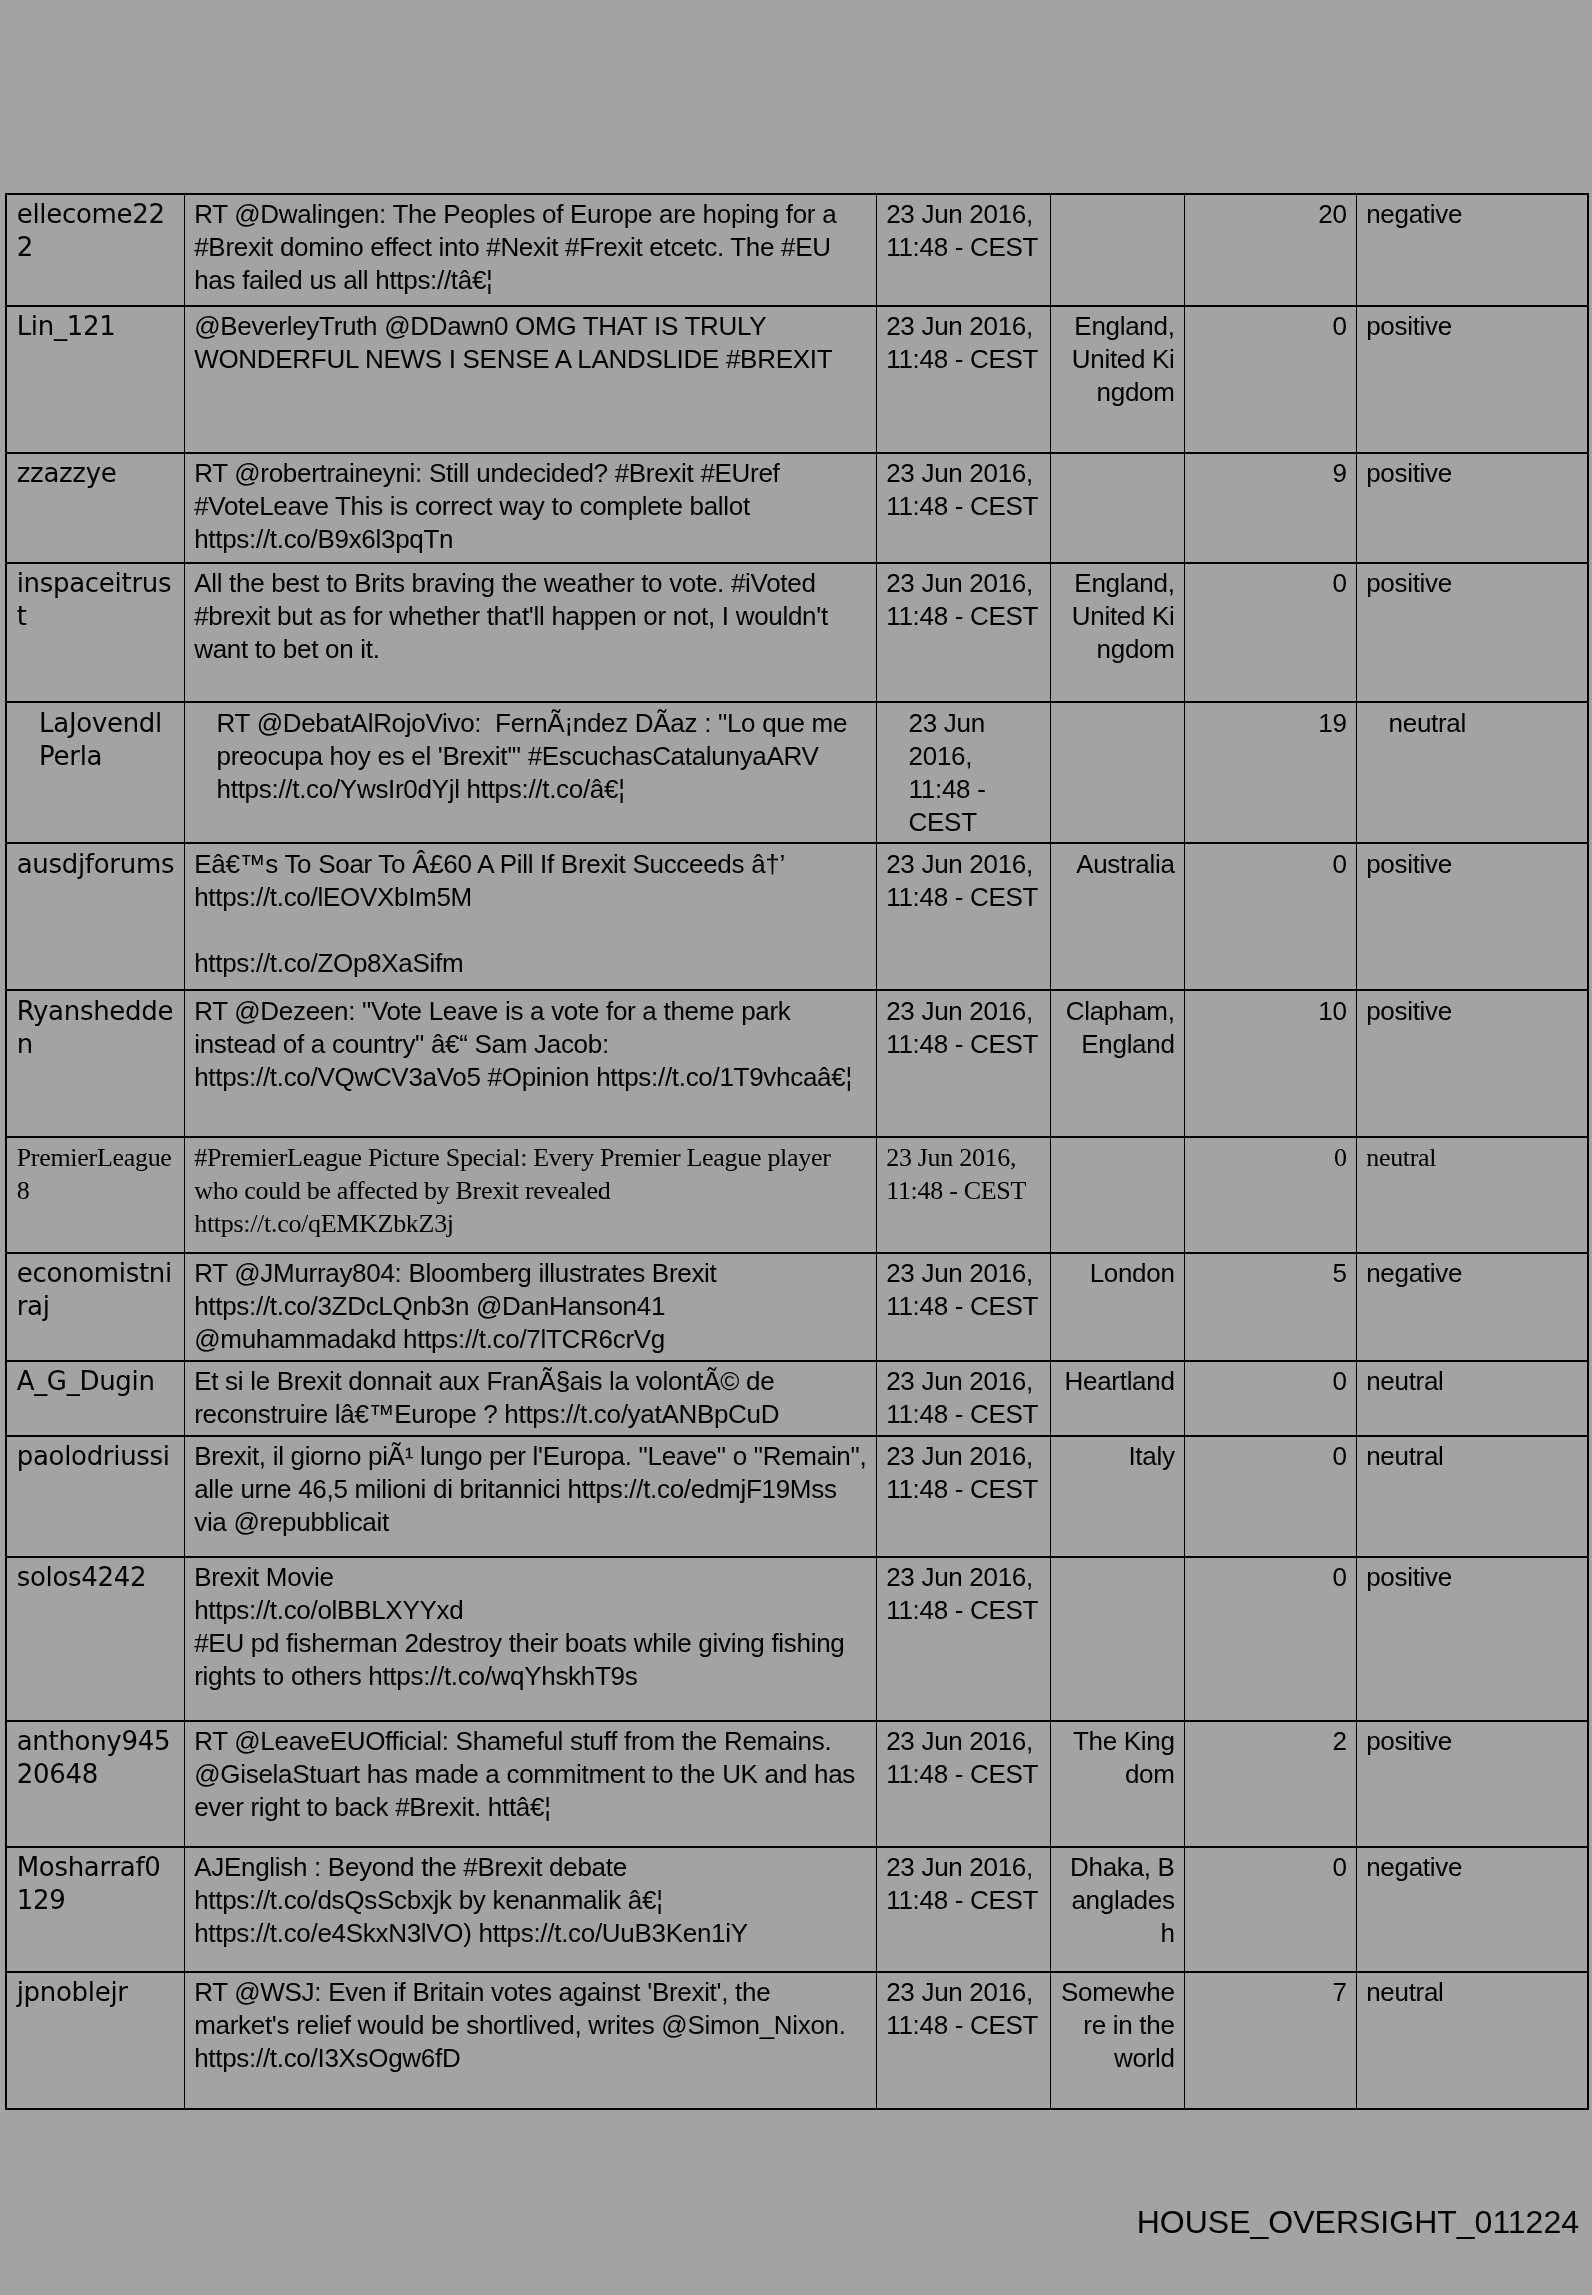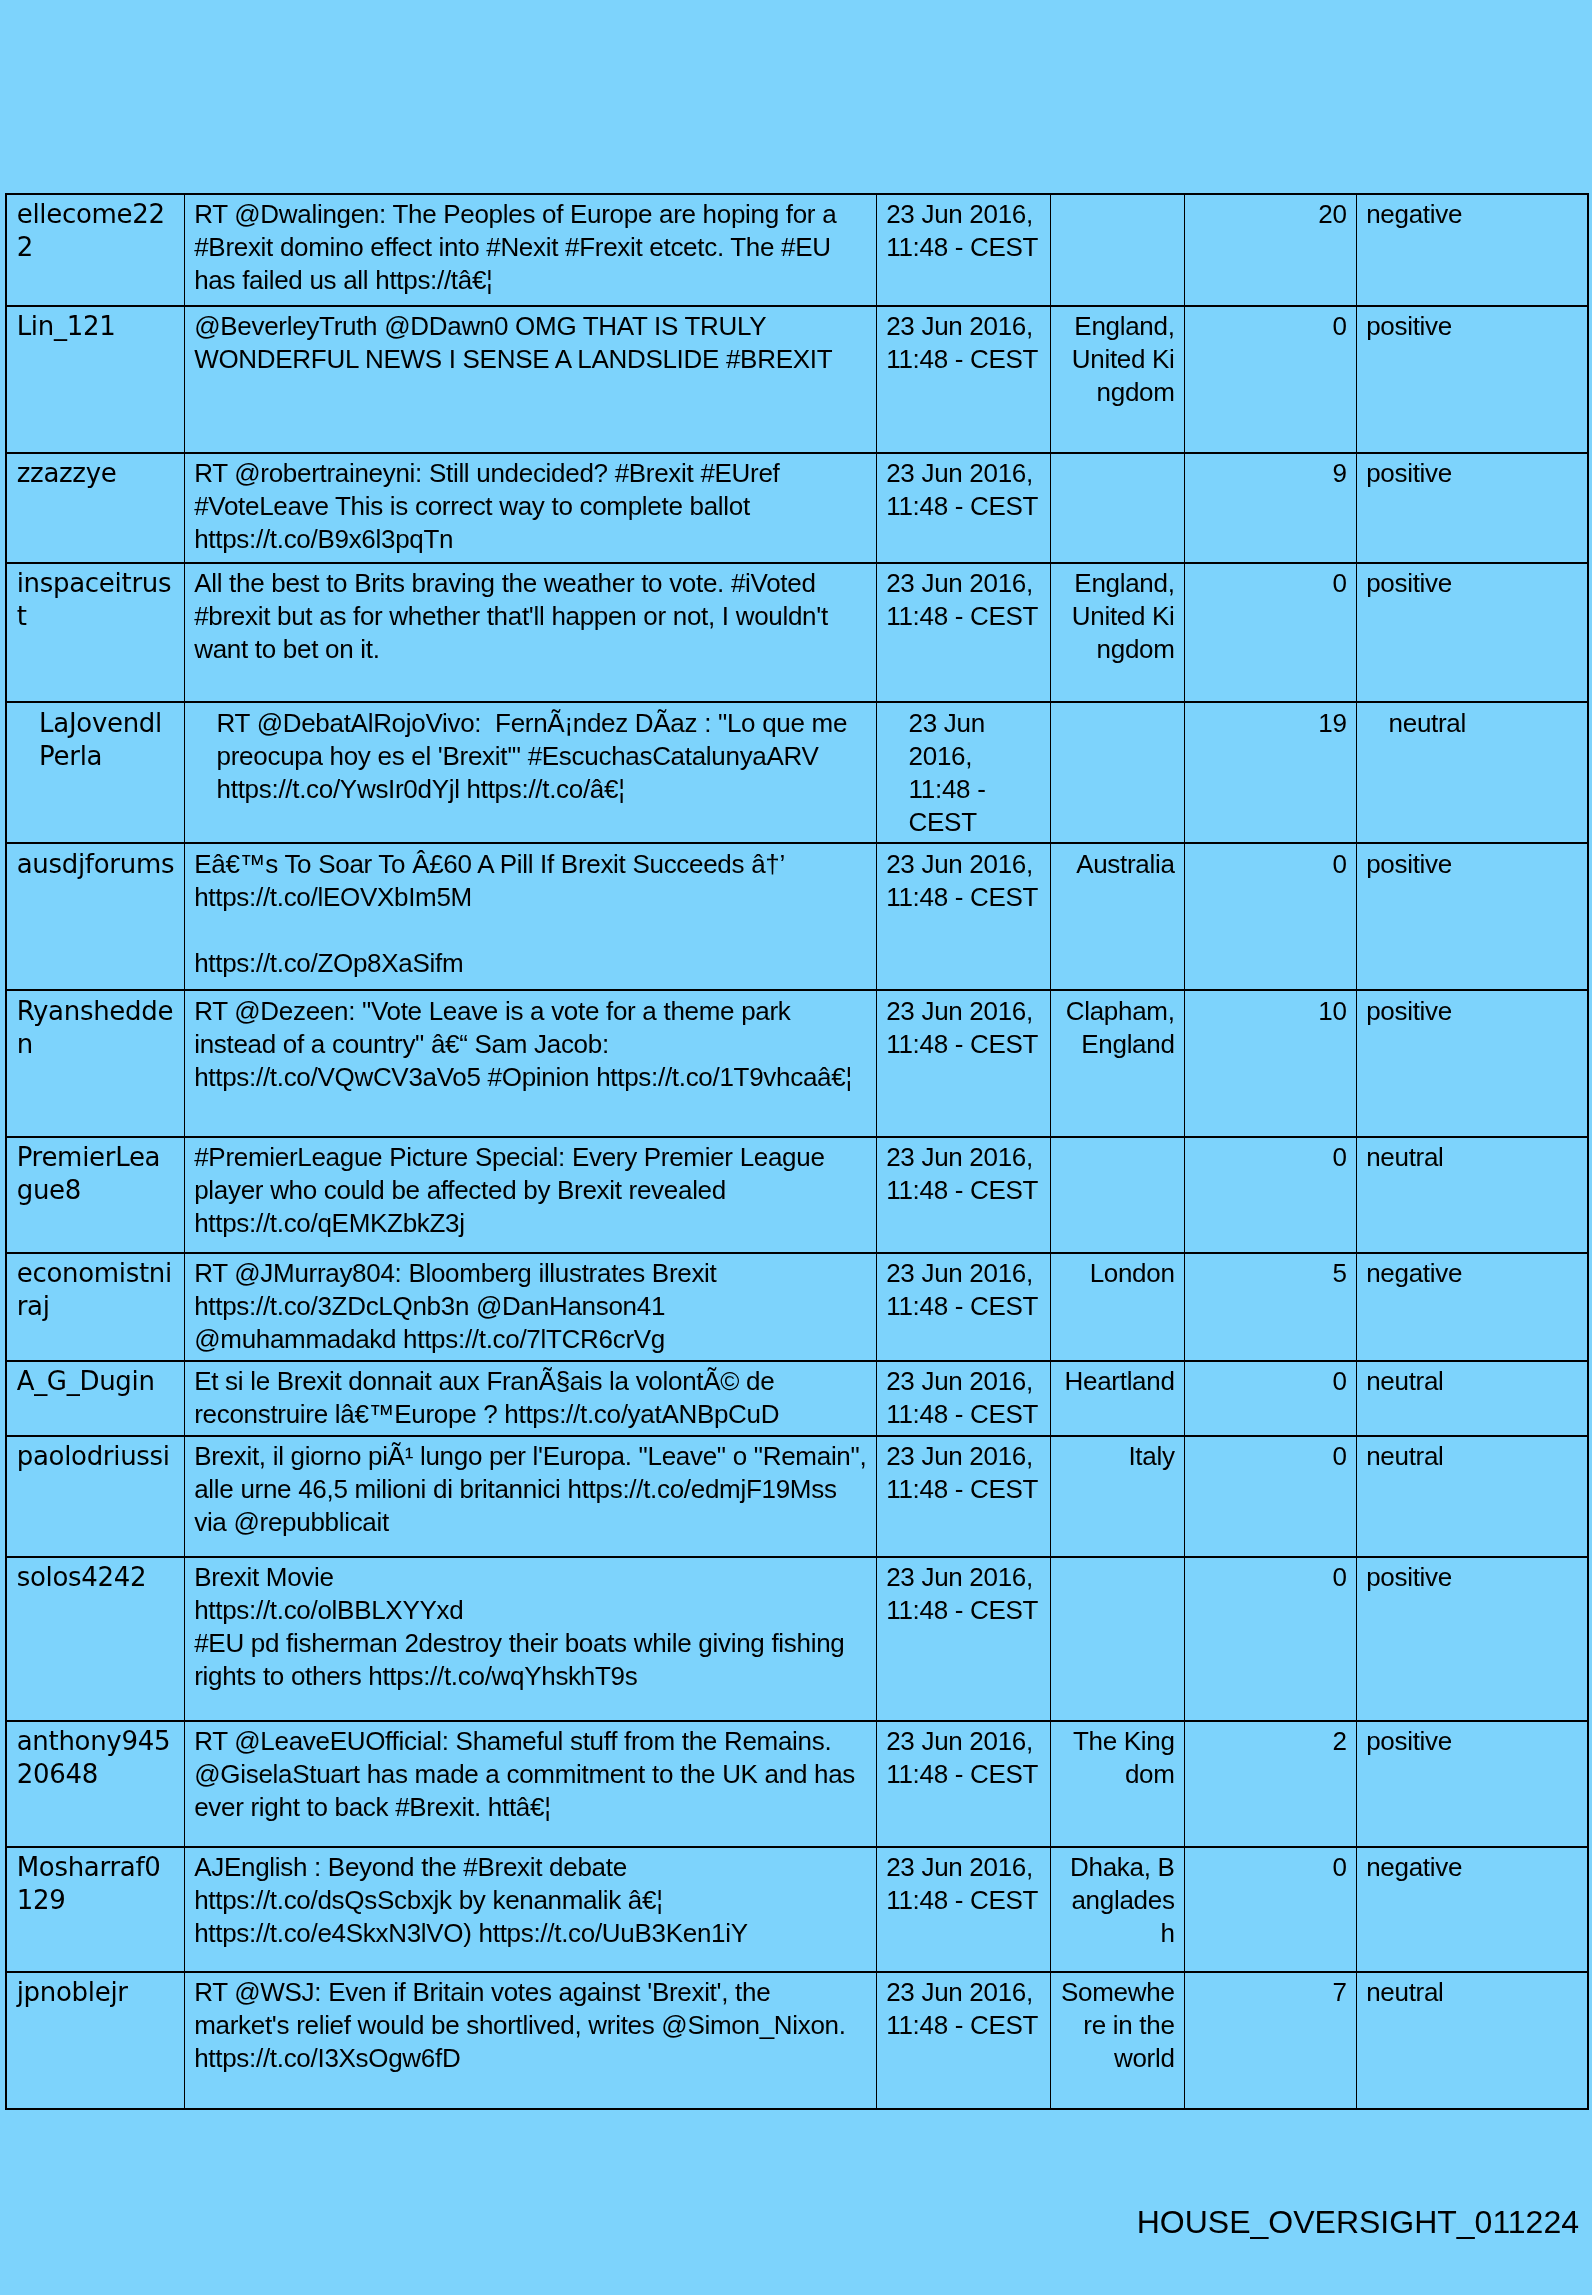--- a/index.html
+++ b/index.html
@@ -1,20 +1,20 @@
 <!DOCTYPE html>
 <html style="font-size:10.3px"><head>
 <meta charset="utf-8">
 <style>
   html, body { margin: 0; padding: 0; background: #ffffff; }
   .page {
     position: relative;
     width: 1592px;
     height: 2295px;
-    background: #7dd3fc;
+    background: #a3a3a3;
     overflow: hidden;
     font-family: "Liberation Sans", sans-serif;
     color: #000000;
   }
   table.tweets {
     position: absolute;
     left: 5.1px;
     top: 193px;
     width: 1582px;
     border-collapse: collapse;
@@ -48,21 +48,21 @@
   td.c-count { text-align: right; padding-right: 11px; }
   td.c-sent  { }
   
   tbody tr:nth-child(1)  td { height: 103px; }
   tbody tr:nth-child(2)  td { height: 138px; }
   tbody tr:nth-child(3)  td { height: 101px; }
   tbody tr:nth-child(4)  td { height: 130px; }
   tbody tr:nth-child(5)  td { height: 107px; padding-left: 32px; }
   tbody tr:nth-child(6)  td { height: 138px; }
   tbody tr:nth-child(7)  td { height: 137px; }
-  tbody tr:nth-child(8)  td { height: 107px; }
+  tbody tr:nth-child(8)  td { height: 107px; font-family: Liberation Serif, serif; }
   tbody tr:nth-child(9)  td { height: 96px; }
   tbody tr:nth-child(10) td { height: 64px; }
   tbody tr:nth-child(11) td { height: 112px; }
   tbody tr:nth-child(12) td { height: 155px; }
   tbody tr:nth-child(13) td { height: 117px; }
   tbody tr:nth-child(14) td { height: 116px; margin-top: 40px; }
   tbody tr:nth-child(15) td { height: 128px; }
   .doc-id {
     position: absolute;
     top: 2204px;

